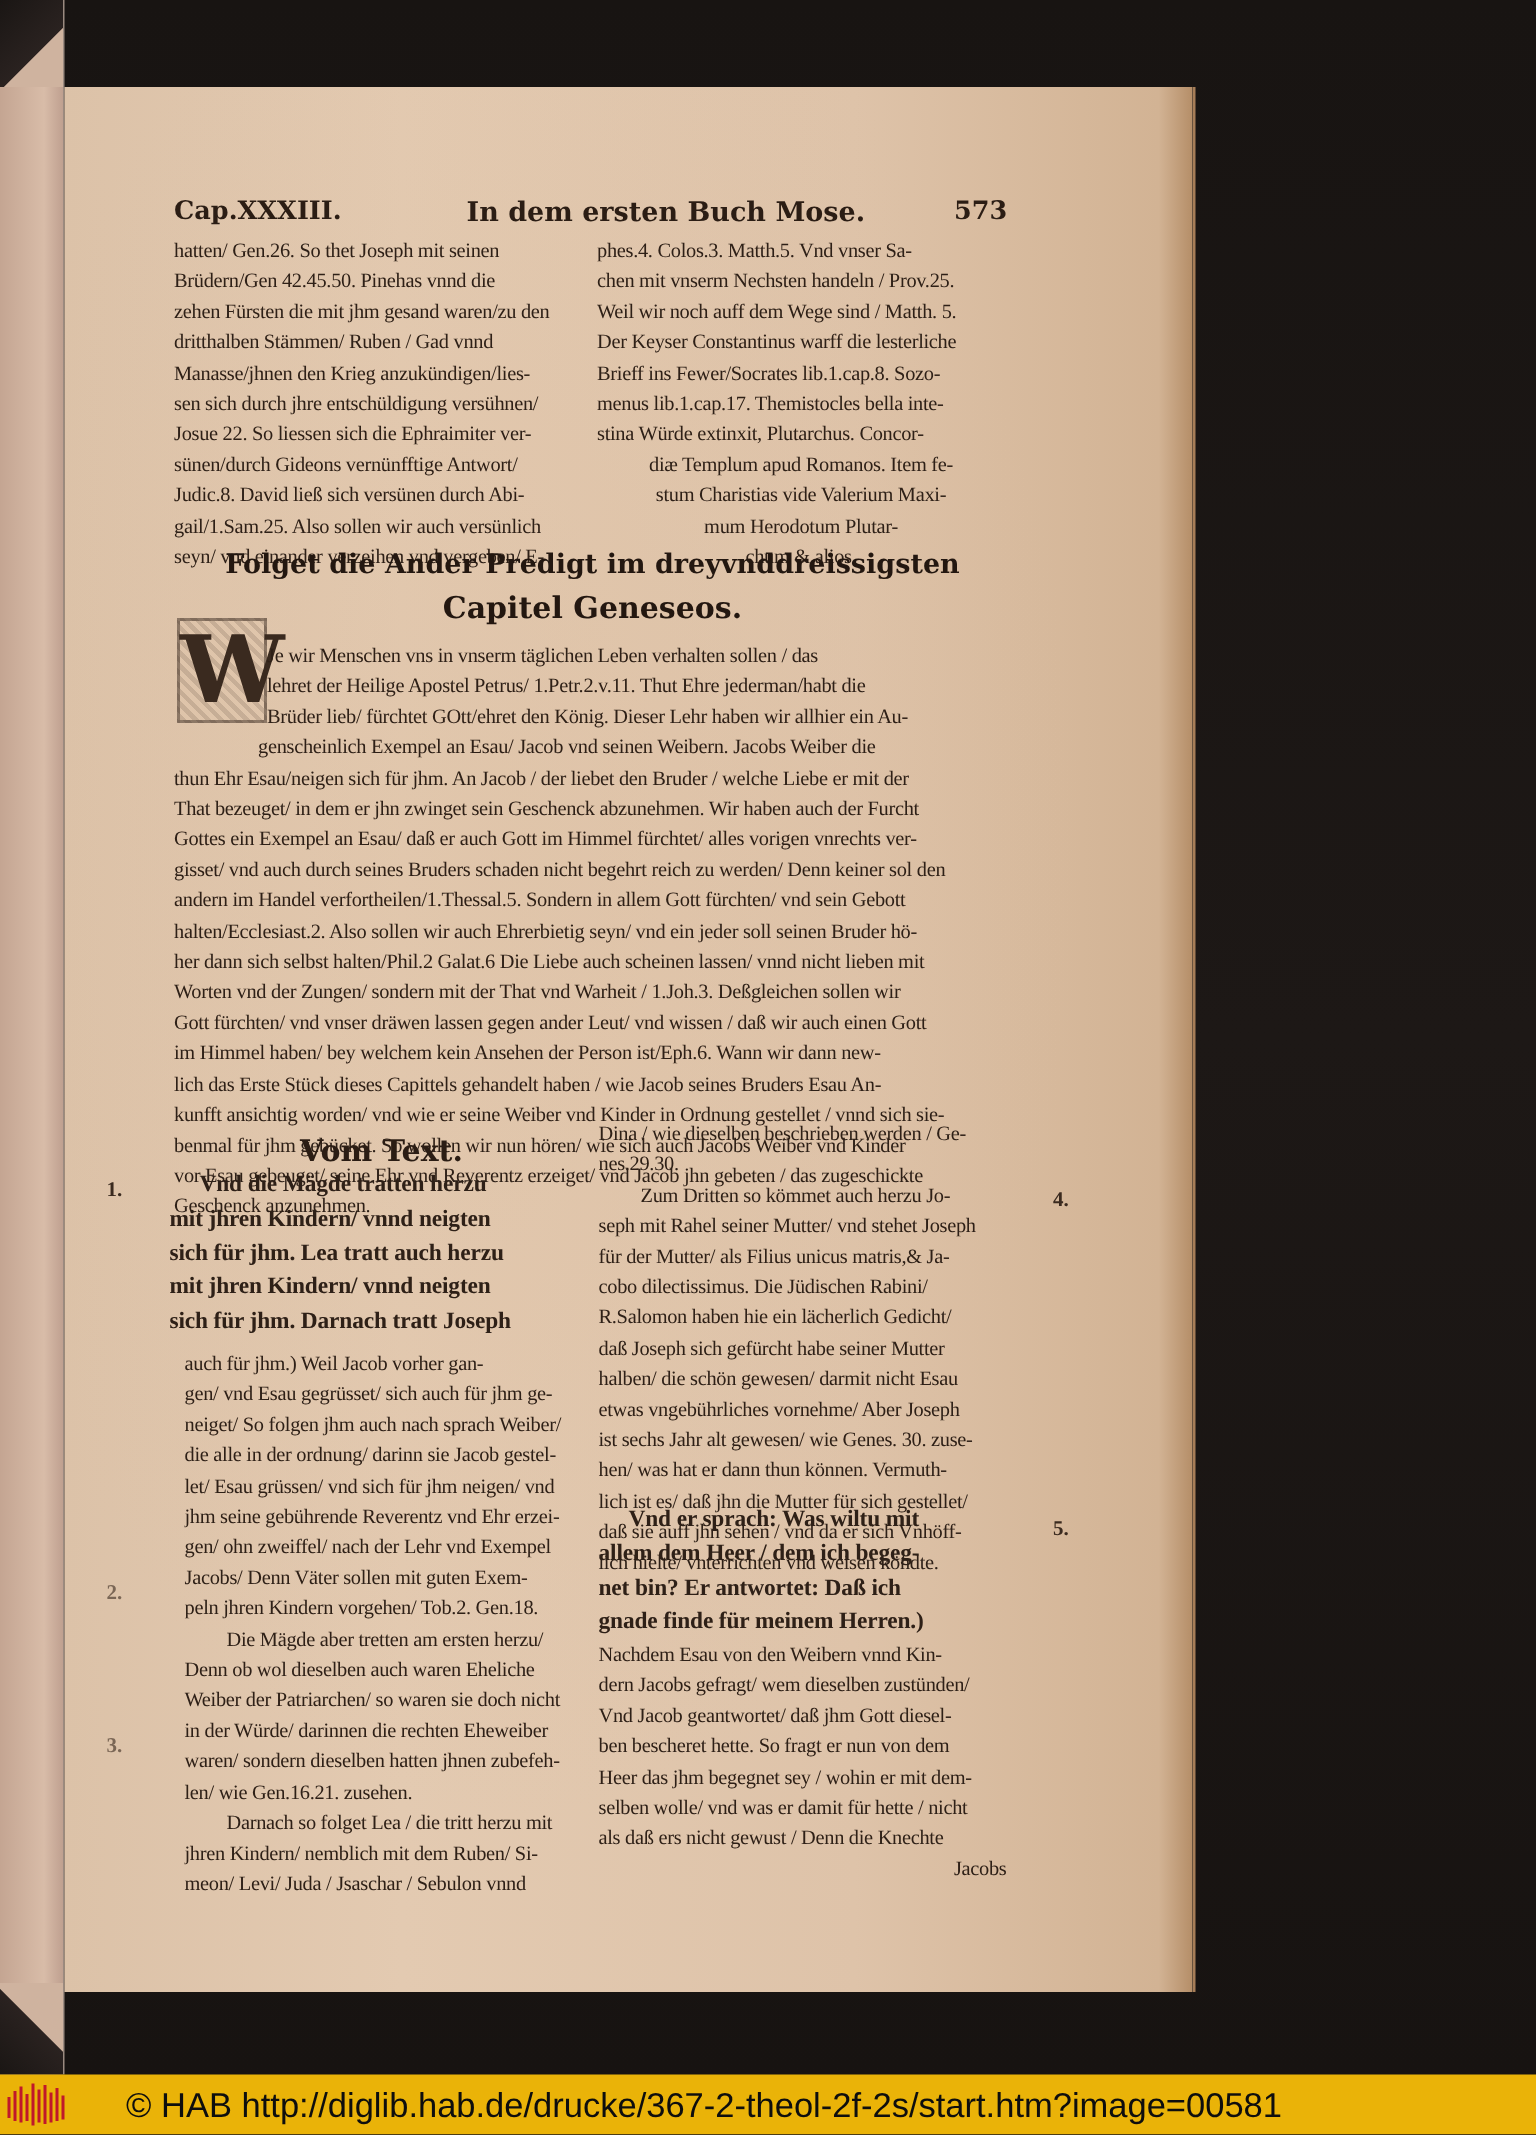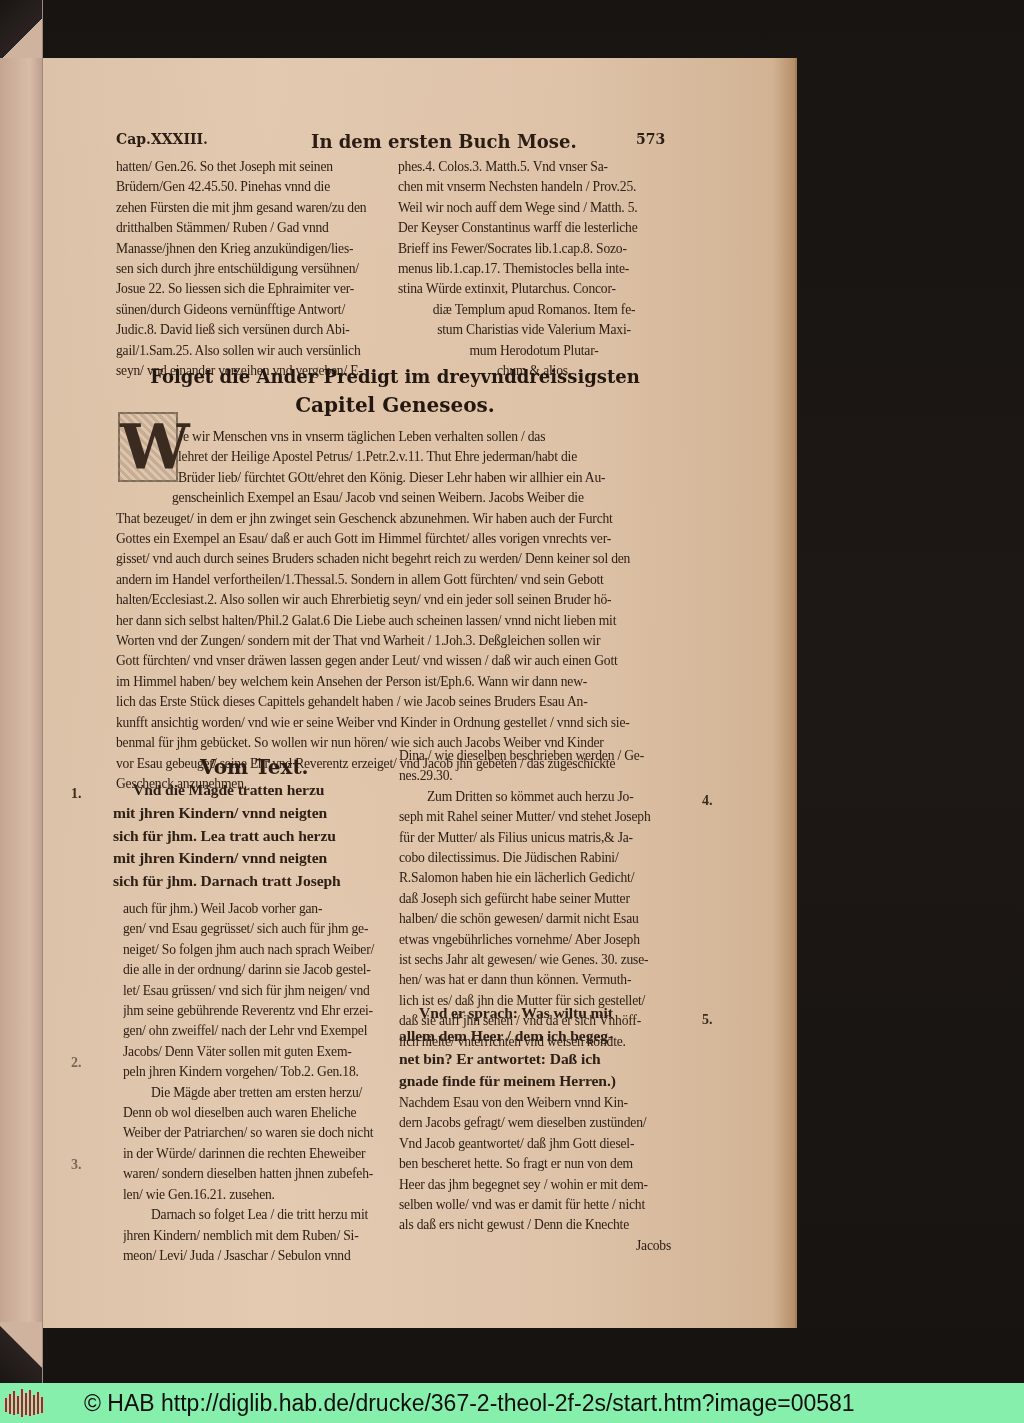--- a/index.html
+++ b/index.html
@@ -29,21 +29,21 @@
       position:absolute; left:43px; top:58px; width:752px; height:1270px;
       background:
         radial-gradient(ellipse at 40% 40%, rgba(220,190,160,0.35) 0%, rgba(0,0,0,0) 60%),
         linear-gradient(90deg,#dcc2a8 0%,#e3cab1 30%,#dec3a9 70%,#d2b394 97%,#b58e68 100%);
       box-shadow: 2px 0 0 #a77e58;
     }
     .t {
       position:absolute; color:#2b1d14; white-space:nowrap;
       font-family:"DejaVu Serif", serif;
     }
-    .running-head { font-size:14px; font-weight:bold; }
+    .running-head { font-size:17px; font-weight:bold; }
     .col { position:absolute; }
     .col .line {
       display:block; white-space:nowrap; overflow:hidden;
       font-family:"Liberation Serif", serif; color:#2e2017;
       font-size:13.6px; line-height:20.4px; letter-spacing:-0.2px;
     }
     .col.bold .line { font-weight:bold; font-size:15.6px; line-height:22.8px; letter-spacing:-0.1px; }
     .col .line.center { text-align:center; }
     .col .line.right { text-align:right; }
     .heading {
@@ -53,21 +53,21 @@
     .initial {
       position:absolute; left:118px; top:412px; width:56px; height:66px;
       font-family:"DejaVu Serif", serif; font-weight:bold; font-size:62px; line-height:66px;
       color:#3a2a1f; text-align:center;
       border:2px solid rgba(58,42,31,0.5);
       background:repeating-linear-gradient(45deg, rgba(58,42,31,0.15) 0 3px, rgba(0,0,0,0) 3px 6px);
     }
     .marg { position:absolute; font-family:"Liberation Serif", serif; font-size:14px; color:#3a2a1f; font-weight:bold; }
     .footer {
       position:absolute; left:0; top:1383px; width:1024px; height:40px;
-      background:#86efac;
+      background:#eab308;
     }
     .footer .logo {
       position:absolute; left:4px; top:5px; width:42px; height:30px;
     }
     .footer .caption {
       position:absolute; left:84px; top:6px;
       font-family:"Liberation Sans", sans-serif; font-size:23px; line-height:28px; color:#0e0e0e;
       white-space:nowrap;
     }
     .footer .dfg {
@@ -124,20 +124,21 @@
   <div class="heading" style="top:30px; font-size:20px; line-height:26px;">Capitel Geneseos.</div>
 </div>
 
 <div class="initial">W</div>
 
 <div class="col" style="left:116px; top:427px; width:556px;">
   <span class="line" style="padding-left:62px;">Je wir Menschen vns in vnserm täglichen Leben verhalten sollen / das</span>
   <span class="line" style="padding-left:62px;">lehret der Heilige Apostel Petrus/ 1.Petr.2.v.11. Thut Ehre jederman/habt die</span>
   <span class="line" style="padding-left:62px;">Brüder lieb/ fürchtet GOtt/ehret den König. Dieser Lehr haben wir allhier ein Au-</span>
   <span class="line" style="padding-left:56px;">genscheinlich Exempel an Esau/ Jacob vnd seinen Weibern. Jacobs Weiber die</span>
+  <span class="line">thun Ehr Esau/neigen sich für jhm. An Jacob / der liebet den Bruder / welche Liebe er mit der</span>
   <span class="line">That bezeuget/ in dem er jhn zwinget sein Geschenck abzunehmen. Wir haben auch der Furcht</span>
   <span class="line">Gottes ein Exempel an Esau/ daß er auch Gott im Himmel fürchtet/ alles vorigen vnrechts ver-</span>
   <span class="line">gisset/ vnd auch durch seines Bruders schaden nicht begehrt reich zu werden/ Denn keiner sol den</span>
   <span class="line">andern im Handel verfortheilen/1.Thessal.5. Sondern in allem Gott fürchten/ vnd sein Gebott</span>
   <span class="line">halten/Ecclesiast.2. Also sollen wir auch Ehrerbietig seyn/ vnd ein jeder soll seinen Bruder hö-</span>
   <span class="line">her dann sich selbst halten/Phil.2 Galat.6 Die Liebe auch scheinen lassen/ vnnd nicht lieben mit</span>
   <span class="line">Worten vnd der Zungen/ sondern mit der That vnd Warheit / 1.Joh.3. Deßgleichen sollen wir</span>
   <span class="line">Gott fürchten/ vnd vnser dräwen lassen gegen ander Leut/ vnd wissen / daß wir auch einen Gott</span>
   <span class="line">im Himmel haben/ bey welchem kein Ansehen der Person ist/Eph.6. Wann wir dann new-</span>
   <span class="line">lich das Erste Stück dieses Capittels gehandelt haben / wie Jacob seines Bruders Esau An-</span>

